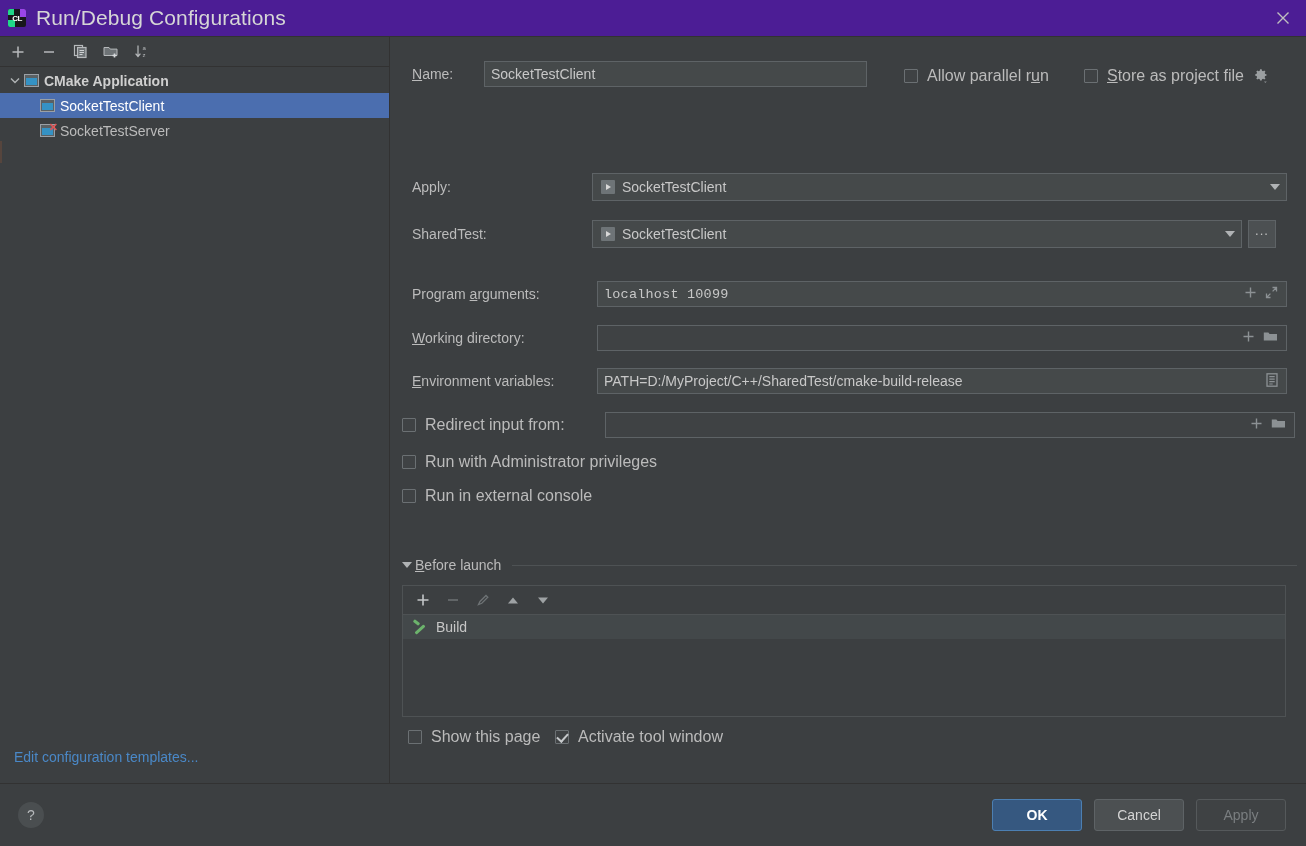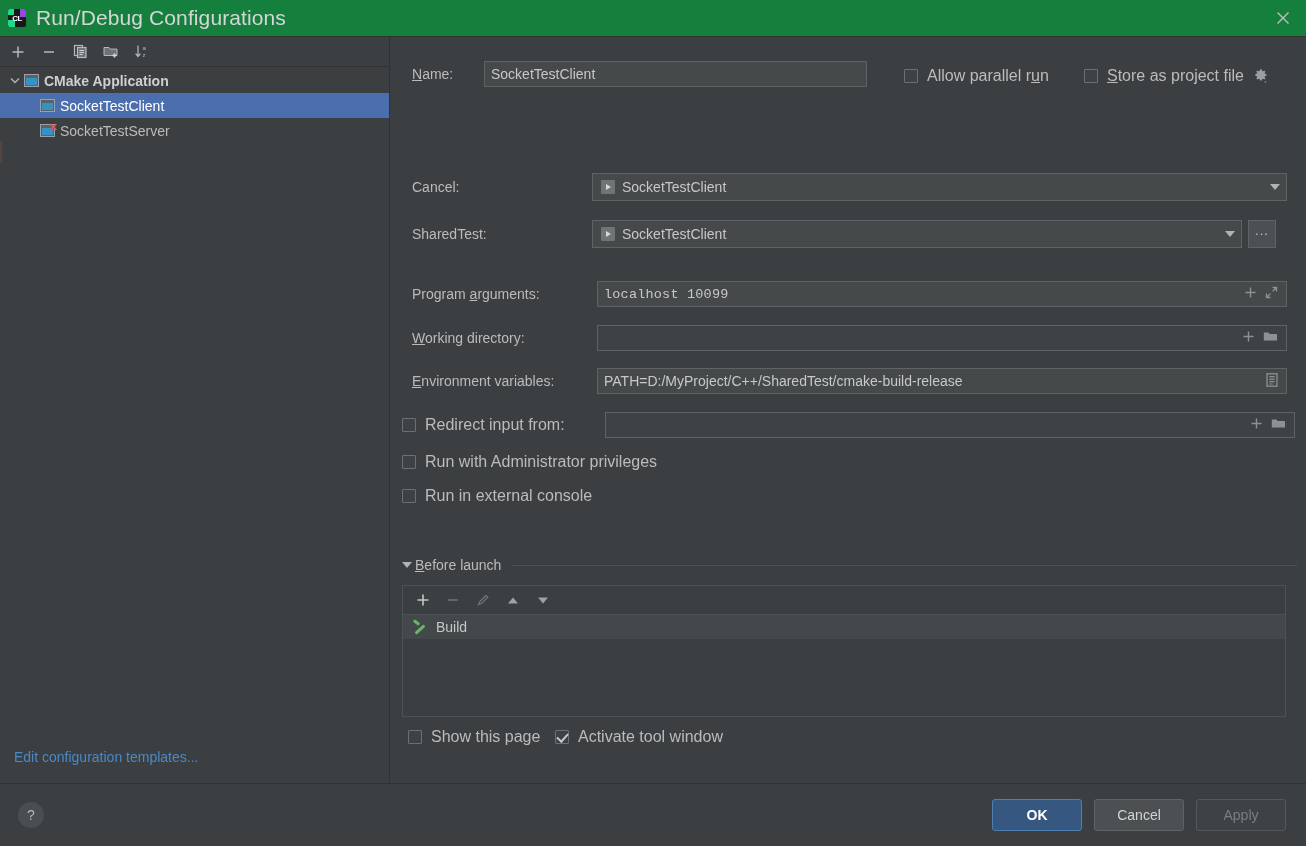--- a/index.html
+++ b/index.html
@@ -16,21 +16,21 @@
   }
   #app {
     position: absolute; inset: 0;
     background: #3c3f41;
     display: flex; flex-direction: column;
   }
 
   
   .titlebar {
     height: 36px; flex: 0 0 36px;
-    background: #15803d;
+    background: #4c1d95;
     display: flex; align-items: center;
     padding: 0 16px 0 8px;
     position: relative;
   }
   .tb-logo {
     width: 18px; height: 18px;
     margin-right: 10px;
     position: relative;
     border-radius: 2px;
     background: #18181a;
@@ -393,21 +393,21 @@
         <span class="cb-label"><u>S</u>tore as project file</span>
         <span style="margin-left:9px; display:flex; align-items:center;">
           <svg width="16" height="16" viewBox="0 0 16 16">
             <path d="M8 4.6a2.6 2.6 0 100 5.2 2.6 2.6 0 000-5.2zm6-0.1l-1.5-0.3a5 5 0 00-0.5-1.2l0.9-1.3-1.3-1.3-1.3 0.9a5 5 0 00-1.2-0.5L8.8-0.8H7l-0.3 1.5a5 5 0 00-1.2 0.5L4.2 0.3 2.9 1.6l0.9 1.3a5 5 0 00-0.5 1.2L1.8 4.4v1.8l1.5 0.3a5 5 0 000.5 1.2L2.9 9l1.3 1.3 1.3-0.9a5 5 0 001.2 0.5L7 11.4h1.8l0.3-1.5a5 5 0 001.2-0.5l1.3 0.9 1.3-1.3-0.9-1.3a5 5 0 000.5-1.2L14 6.2z" fill="#9b9fa1" transform="translate(0.6,2.1) scale(0.92)"></path>
             <path d="M11 13.6l1.4 1.5 1.4-1.5z" fill="#8b8f91"></path>
           </svg>
         </span>
       </div>
 
       <div class="row" style="left:22px; top:136px; width:895px;">
-        <span class="lbl" style="width:180px;">Cancel:</span>
+        <span class="lbl" style="width:180px;">Apply:</span>
         <span class="combo" style="width:695px;">
           <span class="txt">
             <span class="run-ico">
                 <i></i>
               </span>
             <span>SocketTestClient</span>
           </span>
           <span class="arrow-down"></span>
         </span>
       </div>

